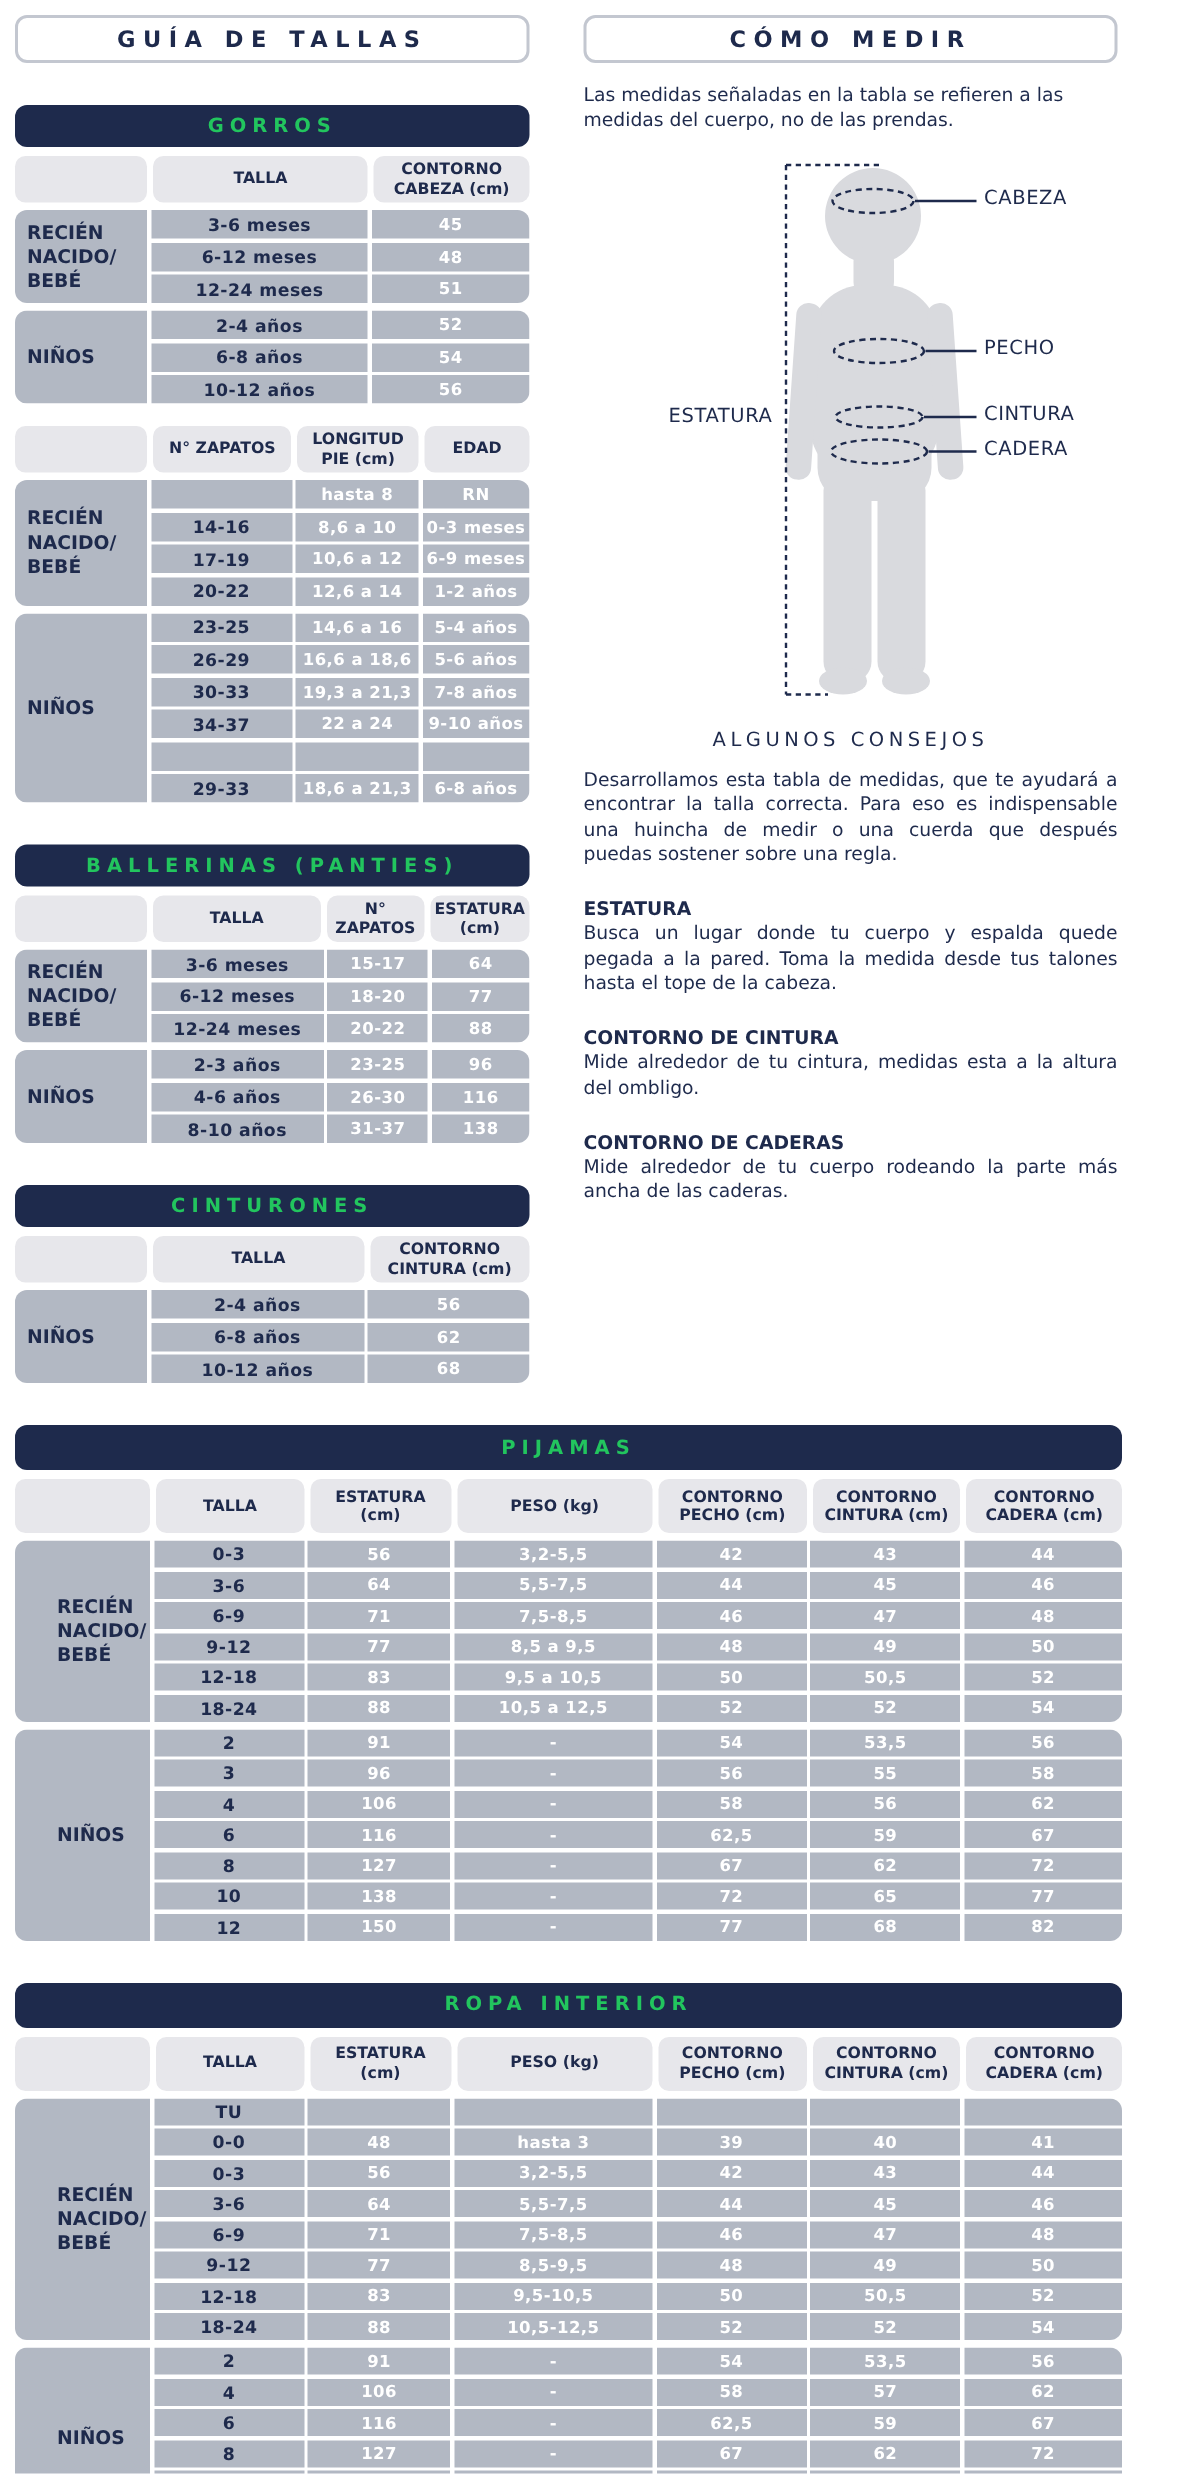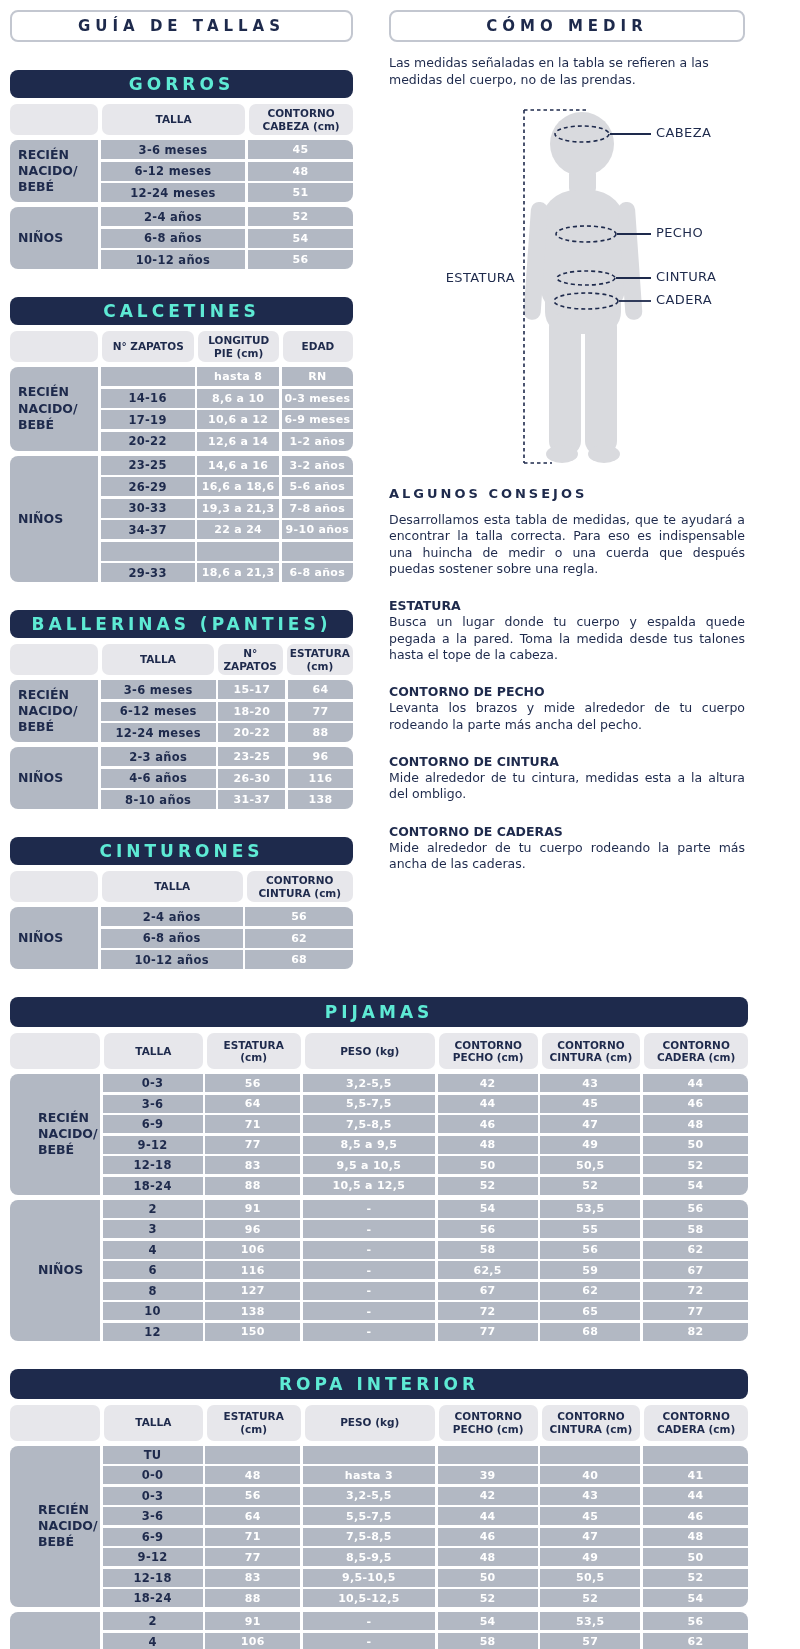--- a/index.html
+++ b/index.html
@@ -17,23 +17,23 @@
   .title-box{
     border:2px solid var(--border-gray,#c3c7d0);border-radius:8px;height:28px;
     display:flex;align-items:center;justify-content:center;
     font-weight:bold;font-size:15px;letter-spacing:5px;color:var(--navy,#1e2a4c);
     background:#fff;
   }
 
   
   .stable{margin-top:15px;}
   .section-bar{
-    background:var(--navy,#1e2a4c);color:#5eead4;border-radius:8px;height:28px;
+    background:var(--navy,#1e2a4c);color:#22c55e;border-radius:8px;height:28px;
     display:flex;align-items:center;justify-content:center;
-    font-weight:bold;font-size:17px;letter-spacing:4px;margin-top:28px;
+    font-weight:bold;font-size:13px;letter-spacing:4px;margin-top:28px;
   }
   .thead{display:grid;gap:4px;margin-top:6px;}
   .hcell{
     background:var(--header-gray,#e7e7eb);border-radius:7px;min-height:31px;
     display:flex;align-items:center;justify-content:center;text-align:center;
     font-weight:bold;font-size:10.5px;line-height:1.15;color:var(--navy,#1e2a4c);
     padding:2px 3px;box-sizing:border-box;
   }
   .tcorner{background:var(--header-gray,#e7e7eb);border-radius:7px;min-height:31px;}
   .tgroup{display:grid;gap:2.5px;border-radius:8px;overflow:hidden;margin-top:5px;}
@@ -62,21 +62,21 @@
     font-size:12.5px;line-height:1.32;margin-top:13px;
     color:var(--navy,#1e2a4c);
   }
   .diagram{position:relative;width:330px;height:372px;margin:10px 0 0 30px;}
   .diagram svg{position:absolute;left:0;top:0;}
   .dlabel{
     position:absolute;font-weight:normal;font-size:13px;letter-spacing:0.4px;
     color:var(--navy,#1e2a4c);white-space:nowrap;
   }
   .consejos-title{
-    font-weight:bold;font-size:13px;letter-spacing:3px;margin-top:16px;
+    text-align:center;font-weight:normal;font-size:13px;letter-spacing:3px;margin-top:16px;
   }
   .consejos-text{font-size:12.5px;text-align:justify;line-height:1.3;margin-top:11px;}
   .tip{margin-top:21px;}
   .tip-title{font-weight:bold;font-size:12.5px;line-height:1.3;}
   .tip-text{font-size:12.5px;text-align:justify;line-height:1.3;}
 </style>
 </head>
 <body>
 
 <div class="page">
@@ -105,21 +105,20 @@
             <div class="glabel" style="grid-row: span 3;">NIÑOS</div>
             <div class="tcell first">2-4 años</div>
             <div class="tcell val">52</div>
             <div class="tcell first">6-8 años</div>
             <div class="tcell val">54</div>
             <div class="tcell first">10-12 años</div>
             <div class="tcell val">56</div>
           </div>
         </div>
       <div class="stable">
-          <div class="section-bar">CALCETINES</div>
           <div class="thead" style="grid-template-columns: 88px 1.32fr 1.15fr 1fr;">
             <div class="tcorner"></div>
             <div class="hcell">N° ZAPATOS</div>
             <div class="hcell">LONGITUD PIE (cm)</div>
             <div class="hcell">EDAD</div>
           </div>
           <div class="tgroup" style="grid-template-columns: 88px 1.32fr 1.15fr 1fr;">
             <div class="glabel" style="grid-row: span 4;">RECIÉN NACIDO/ BEBÉ</div>
             <div class="tcell first"></div>
             <div class="tcell val">hasta 8</div>
@@ -131,21 +130,21 @@
             <div class="tcell val">10,6 a 12</div>
             <div class="tcell val">6-9 meses</div>
             <div class="tcell first">20-22</div>
             <div class="tcell val">12,6 a 14</div>
             <div class="tcell val">1-2 años</div>
           </div>
           <div class="tgroup" style="grid-template-columns: 88px 1.32fr 1.15fr 1fr;">
             <div class="glabel" style="grid-row: span 6;">NIÑOS</div>
             <div class="tcell first">23-25</div>
             <div class="tcell val">14,6 a 16</div>
-            <div class="tcell val">3-2 años</div>
+            <div class="tcell val">5-4 años</div>
             <div class="tcell first">26-29</div>
             <div class="tcell val">16,6 a 18,6</div>
             <div class="tcell val">5-6 años</div>
             <div class="tcell first">30-33</div>
             <div class="tcell val">19,3 a 21,3</div>
             <div class="tcell val">7-8 años</div>
             <div class="tcell first">34-37</div>
             <div class="tcell val">22 a 24</div>
             <div class="tcell val">9-10 años</div>
             <div class="tcell first"></div>
@@ -254,24 +253,20 @@
         <span class="dlabel" style="left:237px;top:194px;">CADERA</span>
         <span class="dlabel" style="left:0;top:172px;width:96px;text-align:right;">ESTATURA</span>
       </div>
 
       <div class="consejos-title">ALGUNOS CONSEJOS</div>
       <div class="consejos-text">Desarrollamos esta tabla de medidas, que te ayudará a encontrar la talla correcta. Para eso es indispensable una huincha de medir o una cuerda que después puedas sostener sobre una regla.</div>
 
       <div class="tip">
         <div class="tip-title">ESTATURA</div>
         <div class="tip-text">Busca un lugar donde tu cuerpo y espalda quede pegada a la pared. Toma la medida desde tus talones hasta el tope de la cabeza.</div>
-      </div>
-      <div class="tip">
-        <div class="tip-title">CONTORNO DE PECHO</div>
-        <div class="tip-text">Levanta los brazos y mide alrededor de tu cuerpo rodeando la parte más ancha del pecho.</div>
       </div>
       <div class="tip">
         <div class="tip-title">CONTORNO DE CINTURA</div>
         <div class="tip-text">Mide alrededor de tu cintura, medidas esta a la altura del ombligo.</div>
       </div>
       <div class="tip">
         <div class="tip-title">CONTORNO DE CADERAS</div>
         <div class="tip-text">Mide alrededor de tu cuerpo rodeando la parte más ancha de las caderas.</div>
       </div>
     </div>

